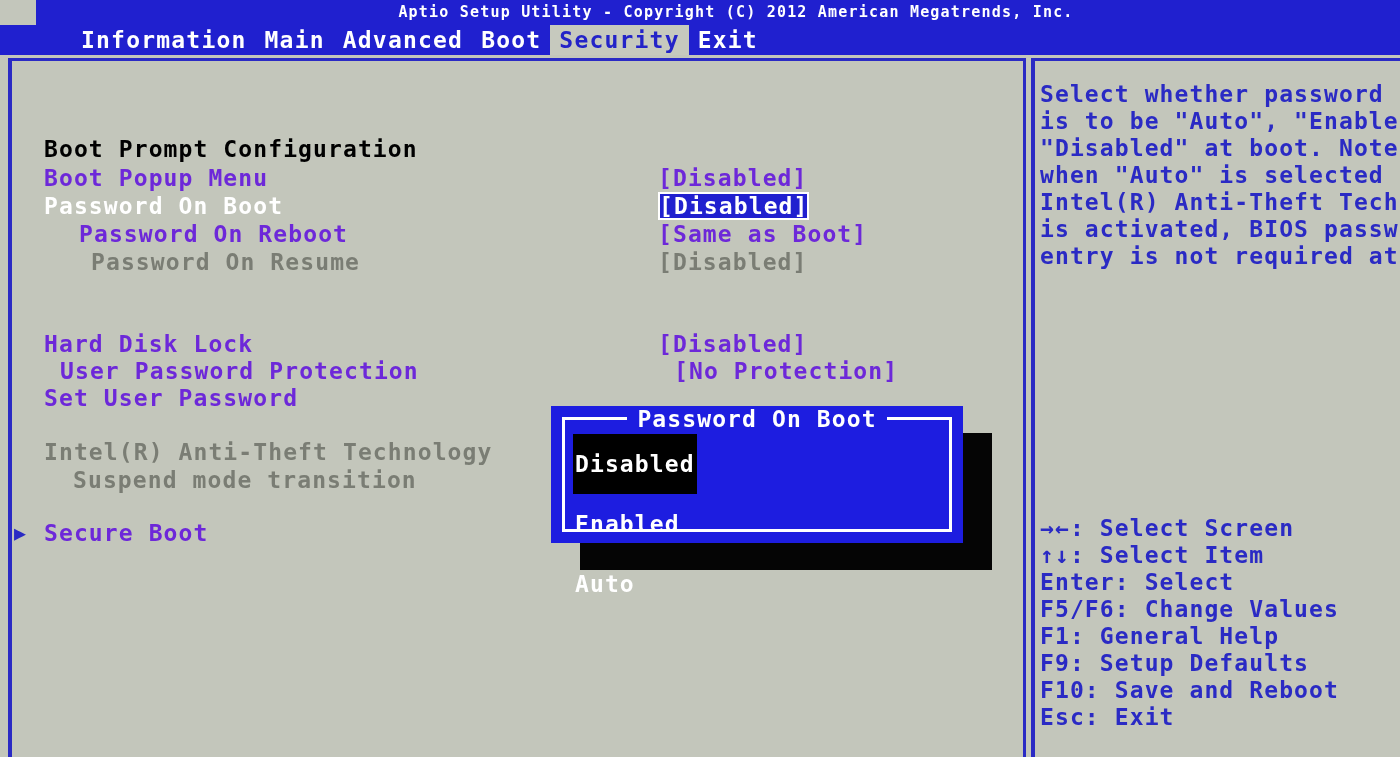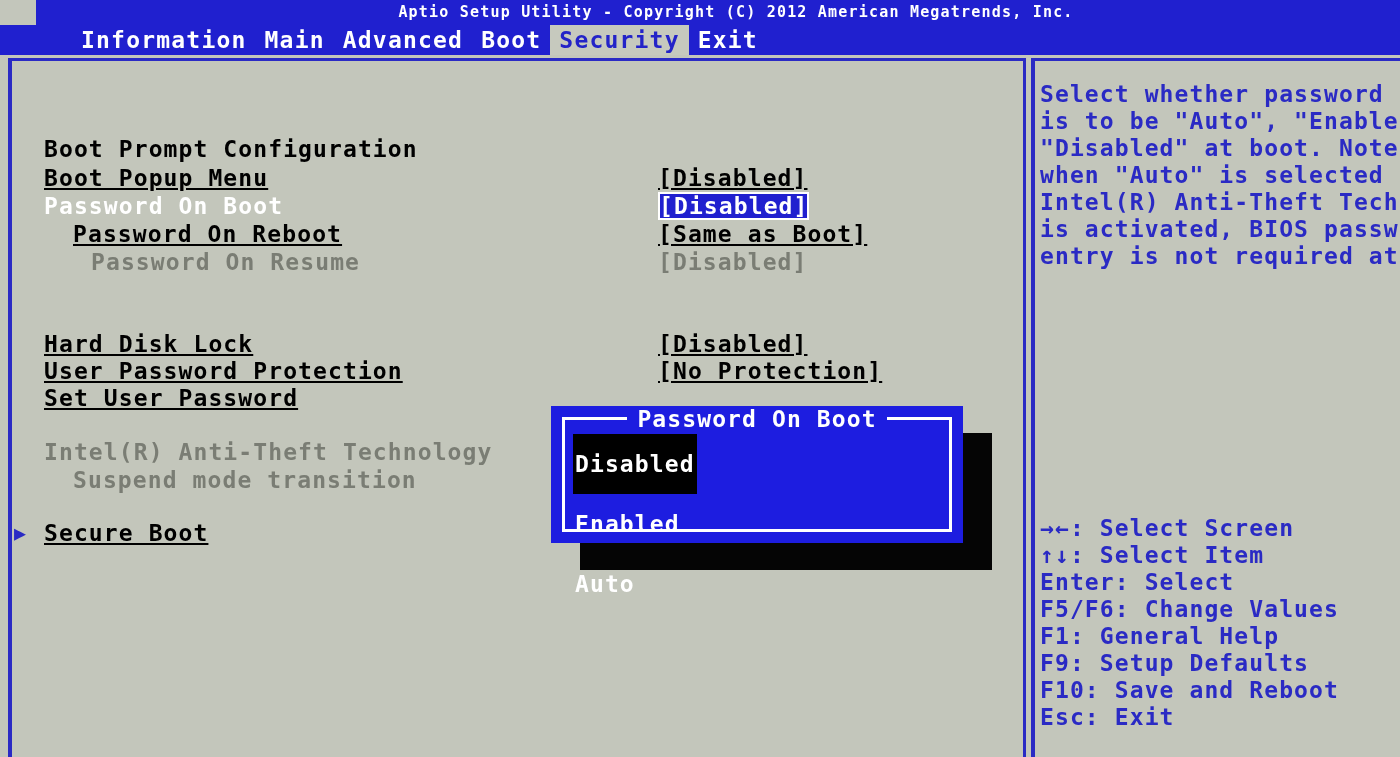--- a/index.html
+++ b/index.html
@@ -119,21 +119,21 @@
   .label {
     position: absolute;
     font-weight: bold;
   }
   .value {
     position: absolute;
     left: 658px;
     font-weight: bold;
   }
   .c-head   { color: #000000; }
-  .c-item   { color: #000000; text-decoration: underline; }
+  .c-item   { color: #6d28d9; }
   .c-sel    { color: #ffffff; }
   .c-grey   { color: #7a7d74; }
   .value.c-hl {
     color: #ffffff;
     background: #2020cf;
     padding: 0 1px;
     outline: 2px solid #ffffff;
     outline-offset: -2px;
   }
   .arrow {
@@ -244,24 +244,24 @@
 
   <div id="body">
 
     <div id="main-frame"></div>
     <div id="help-frame"></div>
 
     <div id="settings">
         <div class="row" style="top: 80px;"><span class="label c-head" style="left: 44px;">Boot Prompt Configuration</span></div>
         <div class="row" style="top: 109px;"><span class="label c-item" style="left: 44px;">Boot Popup Menu</span><span class="value c-item">[Disabled]</span></div>
         <div class="row" style="top: 137px;"><span class="label c-sel" style="left: 44px;">Password On Boot</span><span class="value c-hl">[Disabled]</span></div>
-        <div class="row" style="top: 165px;"><span class="label c-item" style="left: 73px;">Password On Reboot</span><span class="value c-item">[Same as Boot]</span></div>
+        <div class="row" style="top: 165px;"><span class="label c-item" style="left: 79px;">Password On Reboot</span><span class="value c-item">[Same as Boot]</span></div>
         <div class="row" style="top: 193px;"><span class="label c-grey" style="left: 91px;">Password On Resume</span><span class="value c-grey">[Disabled]</span></div>
         <div class="row" style="top: 275px;"><span class="label c-item" style="left: 44px;">Hard Disk Lock</span><span class="value c-item">[Disabled]</span></div>
-        <div class="row" style="top: 302px;"><span class="label c-item" style="left: 44px;">User Password Protection</span><span class="value c-item">[No Protection]</span></div>
+        <div class="row" style="top: 302px; margin-left: 16px;"><span class="label c-item" style="left: 44px;">User Password Protection</span><span class="value c-item">[No Protection]</span></div>
         <div class="row" style="top: 329px;"><span class="label c-item" style="left: 44px;">Set User Password</span></div>
         <div class="row" style="top: 383px;"><span class="label c-grey" style="left: 44px;">Intel(R) Anti-Theft Technology</span></div>
         <div class="row" style="top: 411px;"><span class="label c-grey" style="left: 73px; text-align: right;">Suspend mode transition</span></div>
         <div class="row" style="top: 464px;"><span class="arrow">▶</span><span class="label c-item" style="left: 44px;">Secure Boot</span></div>
       </div>
 
     <div id="popup-shadow"></div>
 
     <div id="popup">
       <div id="popup-inner"></div>

